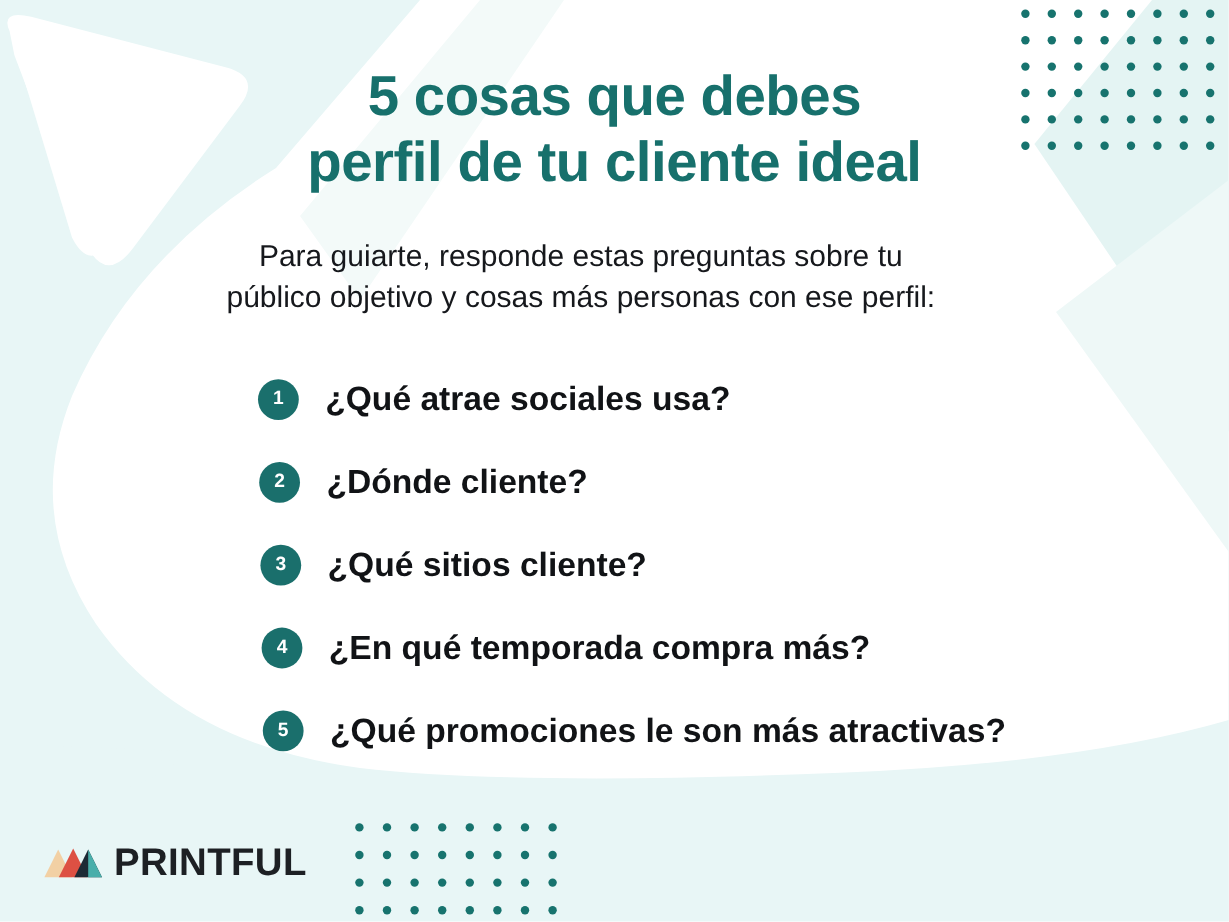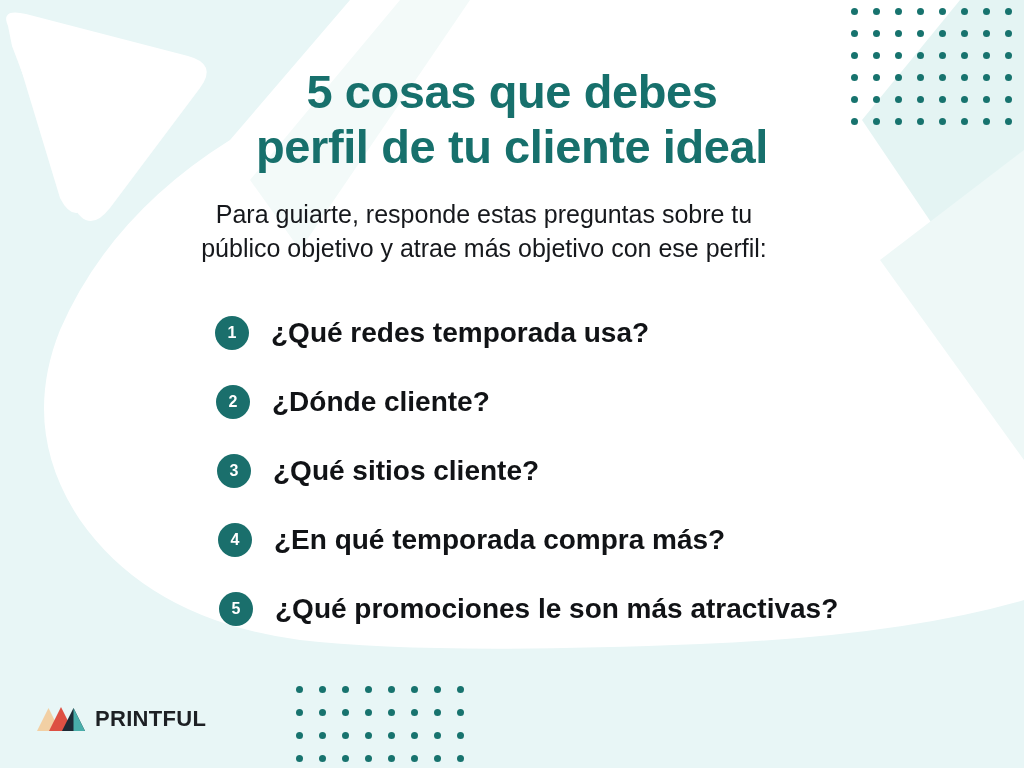--- a/index.html
+++ b/index.html
@@ -64,21 +64,21 @@
   }
 
   
   .content {
     position: absolute;
     inset: 0;
   }
 
   .title-block {
     position: absolute;
-    top: 64px;
+    top: 52px;
     left: 0;
     width: 1024px;
     text-align: center;
   }
   .title-line {
     color: #17706c;
     font-size: 47px;
     font-weight: bold;
     line-height: 55px;
     letter-spacing: -0.4px;
@@ -142,21 +142,21 @@
     top: 705px;
     display: flex;
     align-items: center;
   }
   .logo-mark {
     display: block;
   }
   .logo-word {
     margin-left: 9px;
     color: #1d2024;
-    font-size: 22px;
+    font-size: 32px;
     font-weight: bold;
     letter-spacing: 0.3px;
     line-height: 27px;
   }
 </style>
 </head>
 <body>
 
 <div id="slide">
 
@@ -271,28 +271,28 @@
 
   <div class="content">
 
     <div class="title-block">
       <div class="title-line">5 cosas que debes</div>
       <div class="title-line">perfil de tu cliente ideal</div>
     </div>
 
     <div class="subtitle-block">
       <div class="subtitle-line">Para guiarte, responde estas preguntas sobre tu</div>
-      <div class="subtitle-line">público objetivo y atrae más objetivo con ese perfil:</div>
+      <div class="subtitle-line">público objetivo y cosas más personas con ese perfil:</div>
     </div>
 
     <div class="question-list">
 
       <div class="question-row" style="padding-left:215px;">
         <span class="badge">1</span>
-        <span class="q-text">¿Qué redes temporada usa?</span>
+        <span class="q-text">¿Qué atrae sociales usa?</span>
       </div>
 
       <div class="question-row" style="padding-left:216px;">
         <span class="badge">2</span>
         <span class="q-text">¿Dónde cliente?</span>
       </div>
 
       <div class="question-row" style="padding-left:217px;">
         <span class="badge">3</span>
         <span class="q-text">¿Qué sitios cliente?</span>

